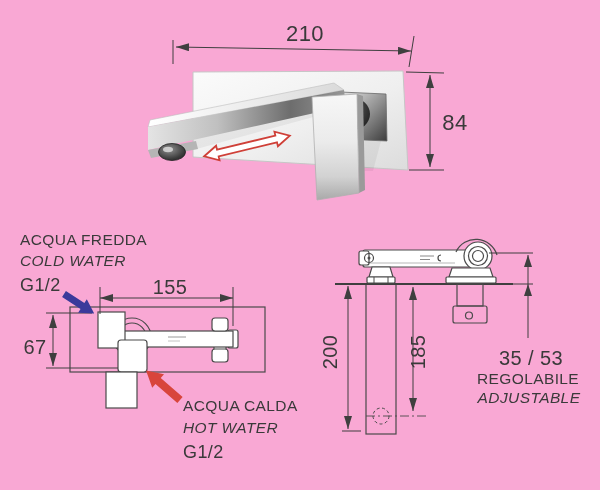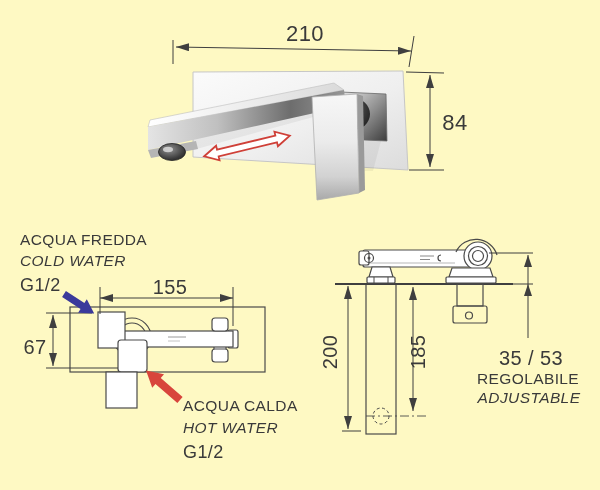--- a/index.html
+++ b/index.html
@@ -1,16 +1,16 @@
 <!DOCTYPE html>
 <html><head>
 <meta charset="utf-8">
 <style>
   html,body{margin:0;padding:0;background:#fff;}
-  #stage{position:relative;width:600px;height:490px;background:#fef9c3;overflow:hidden;
+  #stage{position:relative;width:600px;height:490px;background:#f9a8d4;overflow:hidden;
          font-family:"Liberation Sans", sans-serif;}
   svg text{font-family:"Liberation Sans", sans-serif; fill:#3a3a3a; letter-spacing:.4px;}
   svg text.big{font-size:22px;}
   svg text.dim{font-size:20px;}
   svg text.lbl{font-size:15.5px;}
   svg text.g12{font-size:18px;}
   svg text.it{font-style:italic;}
   .ln{stroke:#3f3f3f;stroke-width:1;fill:none;}
   .part{stroke:#4a4a4a;stroke-width:1.2;fill:#ffffff;}
   .partn{stroke:#4a4a4a;stroke-width:1.2;fill:none;}

